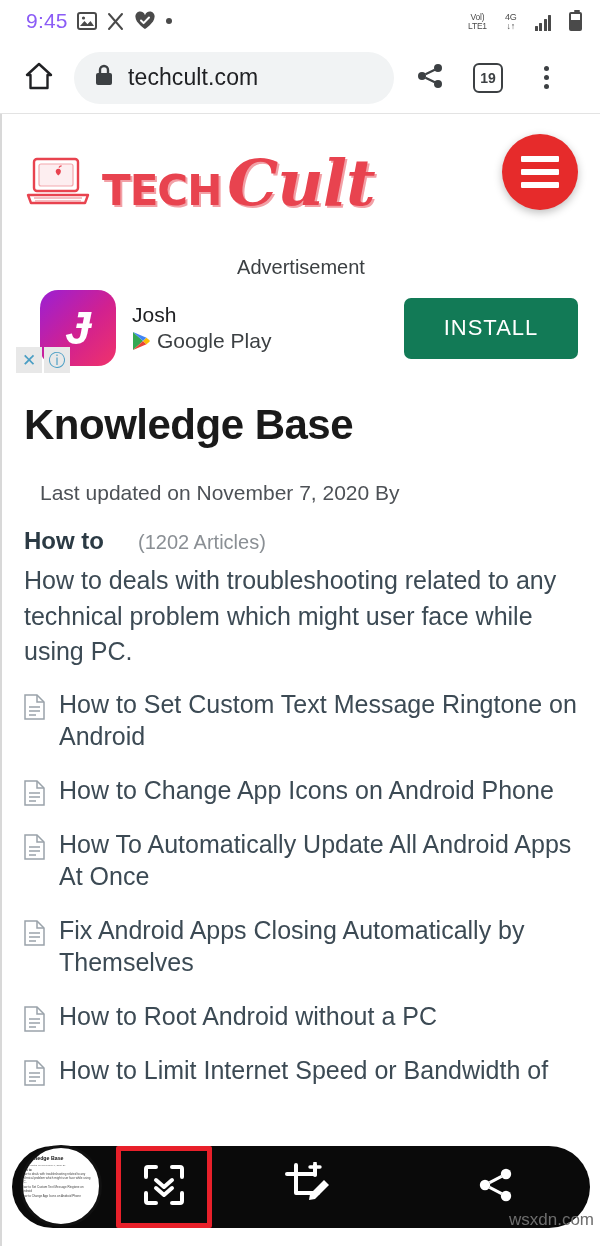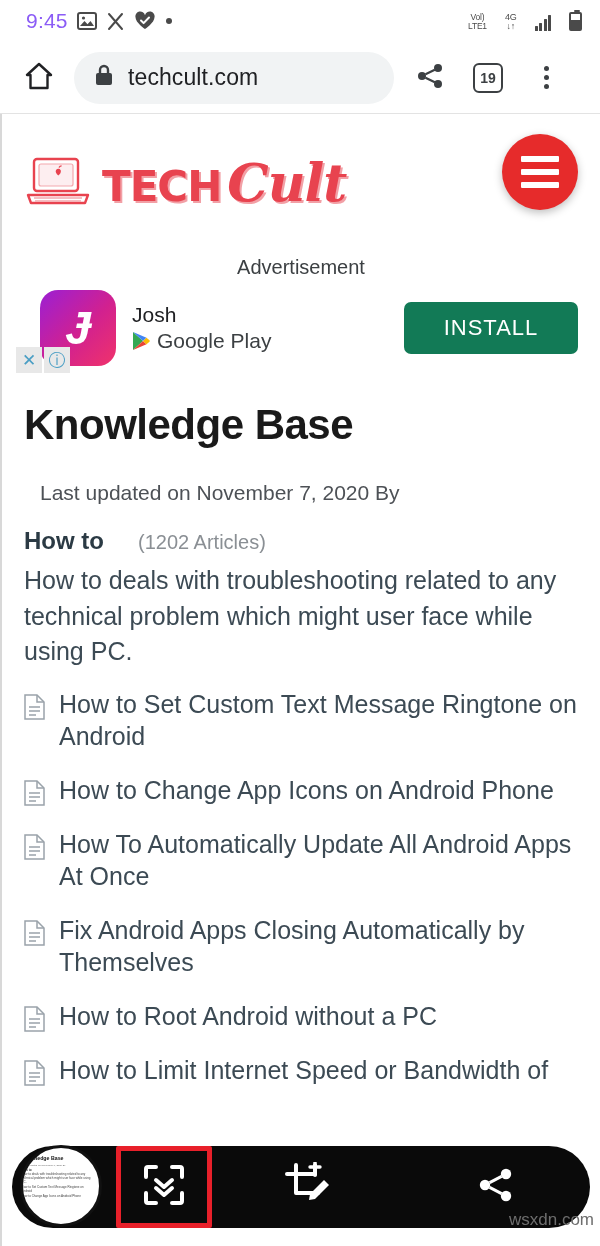--- a/index.html
+++ b/index.html
@@ -91,21 +91,21 @@
   .logo-wrap{ display:flex; align-items:center; gap:8px;}
   .laptop-ico{ width:72px;height:58px;}
   .logo-text{ display:flex; align-items:baseline; }
   .logo-tech{
     font-family:"DejaVu Sans", sans-serif;
     font-weight:bold; font-size:42px; color:#e8434f; letter-spacing:-1px;
     text-shadow:2px 2px 0 #f2a0a6;
   }
   .logo-cult{
     font-family:"DejaVu Serif", serif;
-    font-style:italic; font-weight:bold; font-size:52px; color:#e8434f;
+    font-style:italic; font-weight:bold; font-size:64px; color:#e8434f;
     margin-left:6px; letter-spacing:-1px;
     text-shadow:2px 2px 0 #f2a0a6;
   }
   .menu-fab{
     position:absolute; right:22px; top:20px;
     width:76px;height:76px;border-radius:50%;
     background:#e62b2b;
     box-shadow:0 3px 8px rgba(0,0,0,.25);
     display:flex;flex-direction:column;align-items:center;justify-content:center;gap:7px;
   }
@@ -126,21 +126,21 @@
   .ad-store{ display:flex;align-items:center;gap:7px;font-size:21px;color:#3c4043;}
   .gplay{ width:18px;height:20px;}
   .install-btn{
     margin-left:auto;
     background:#127a56;
     color:#fff;
     font-size:22px;
     letter-spacing:1px;
     border:none;
     border-radius:7px;
-    width:174px;height:52px;
+    width:174px;height:61px;
     display:flex;align-items:center;justify-content:center;
   }
   .ad-controls{
     position:absolute; left:14px; bottom:-8px; display:flex; gap:2px;
   }
   .ad-close,.ad-info{
     width:26px;height:26px;background:#e8e8e8;
     display:flex;align-items:center;justify-content:center;
     font-size:17px;color:#4a9ec4;
   }

